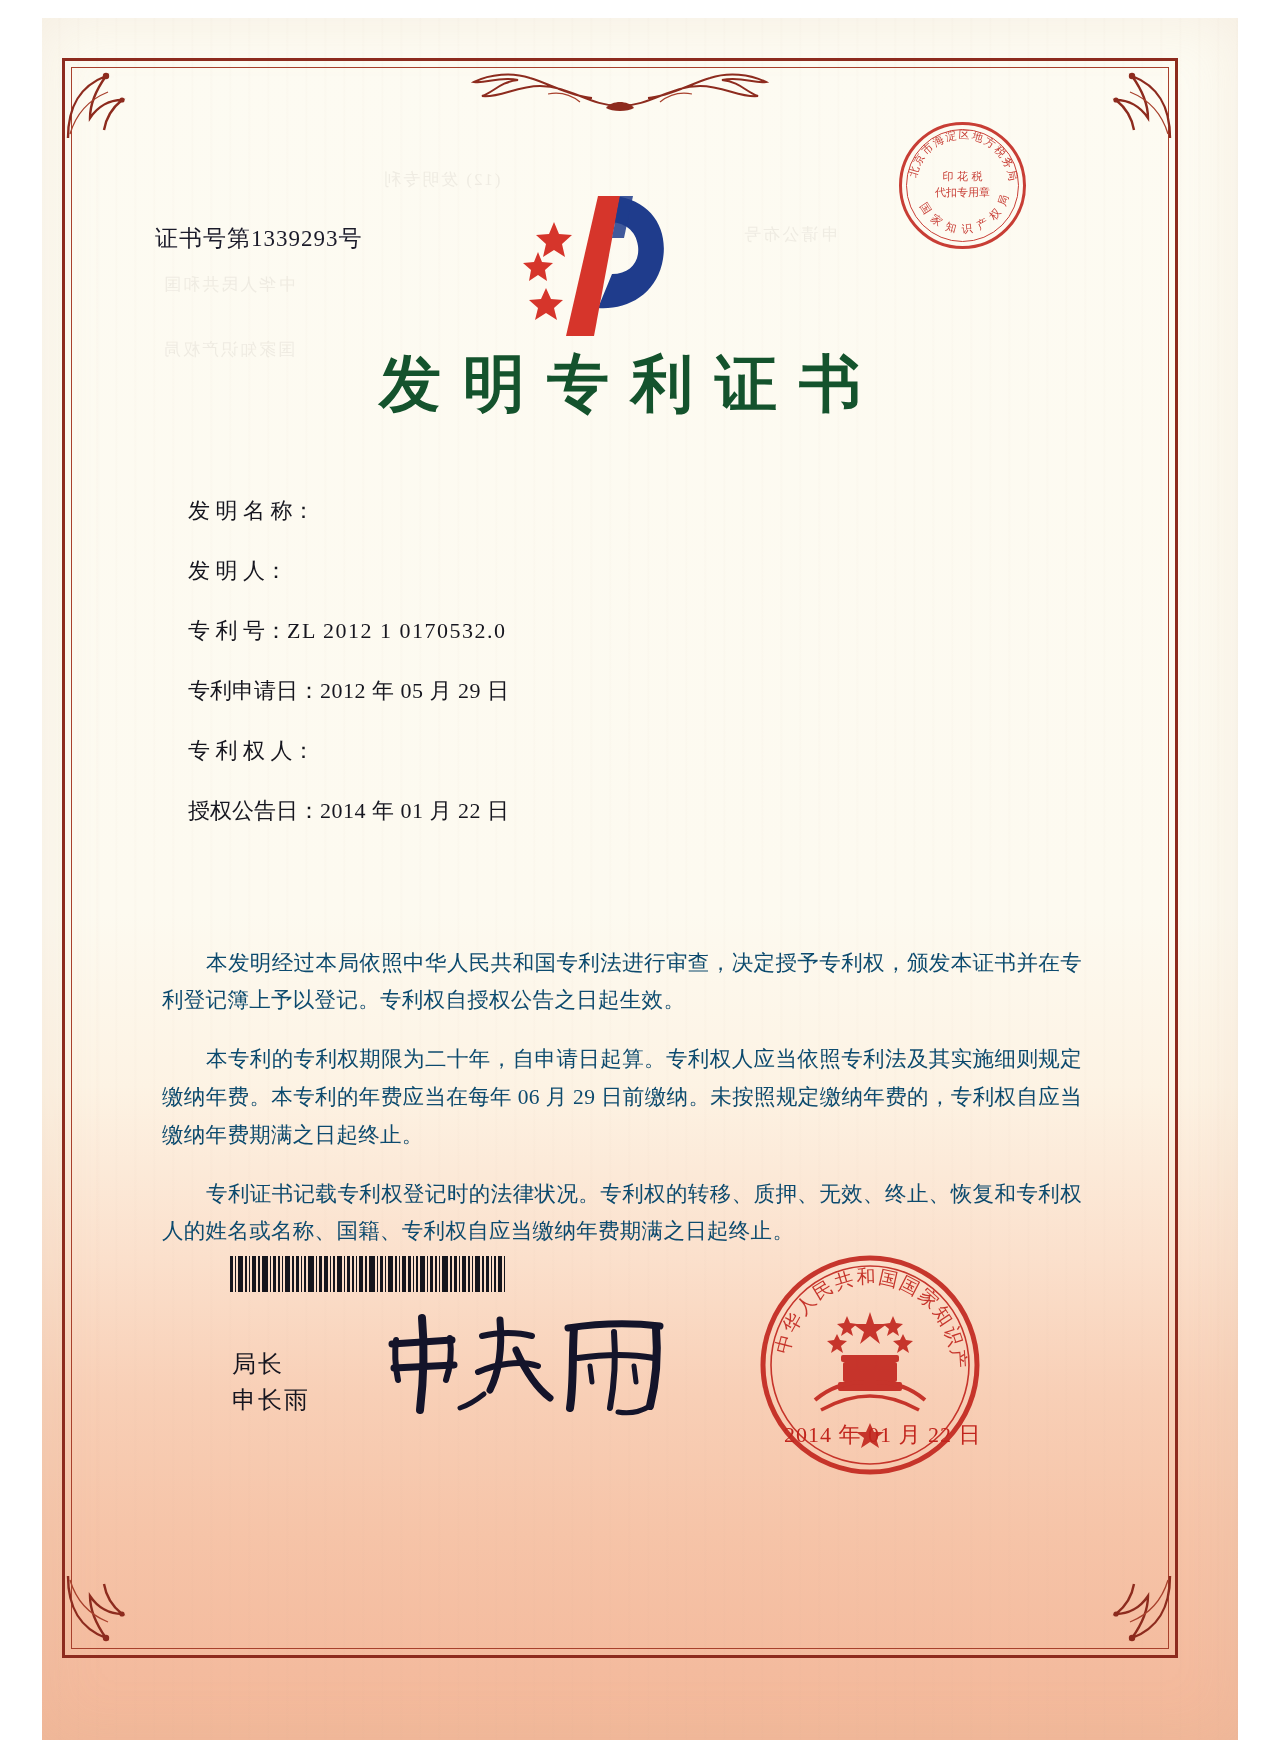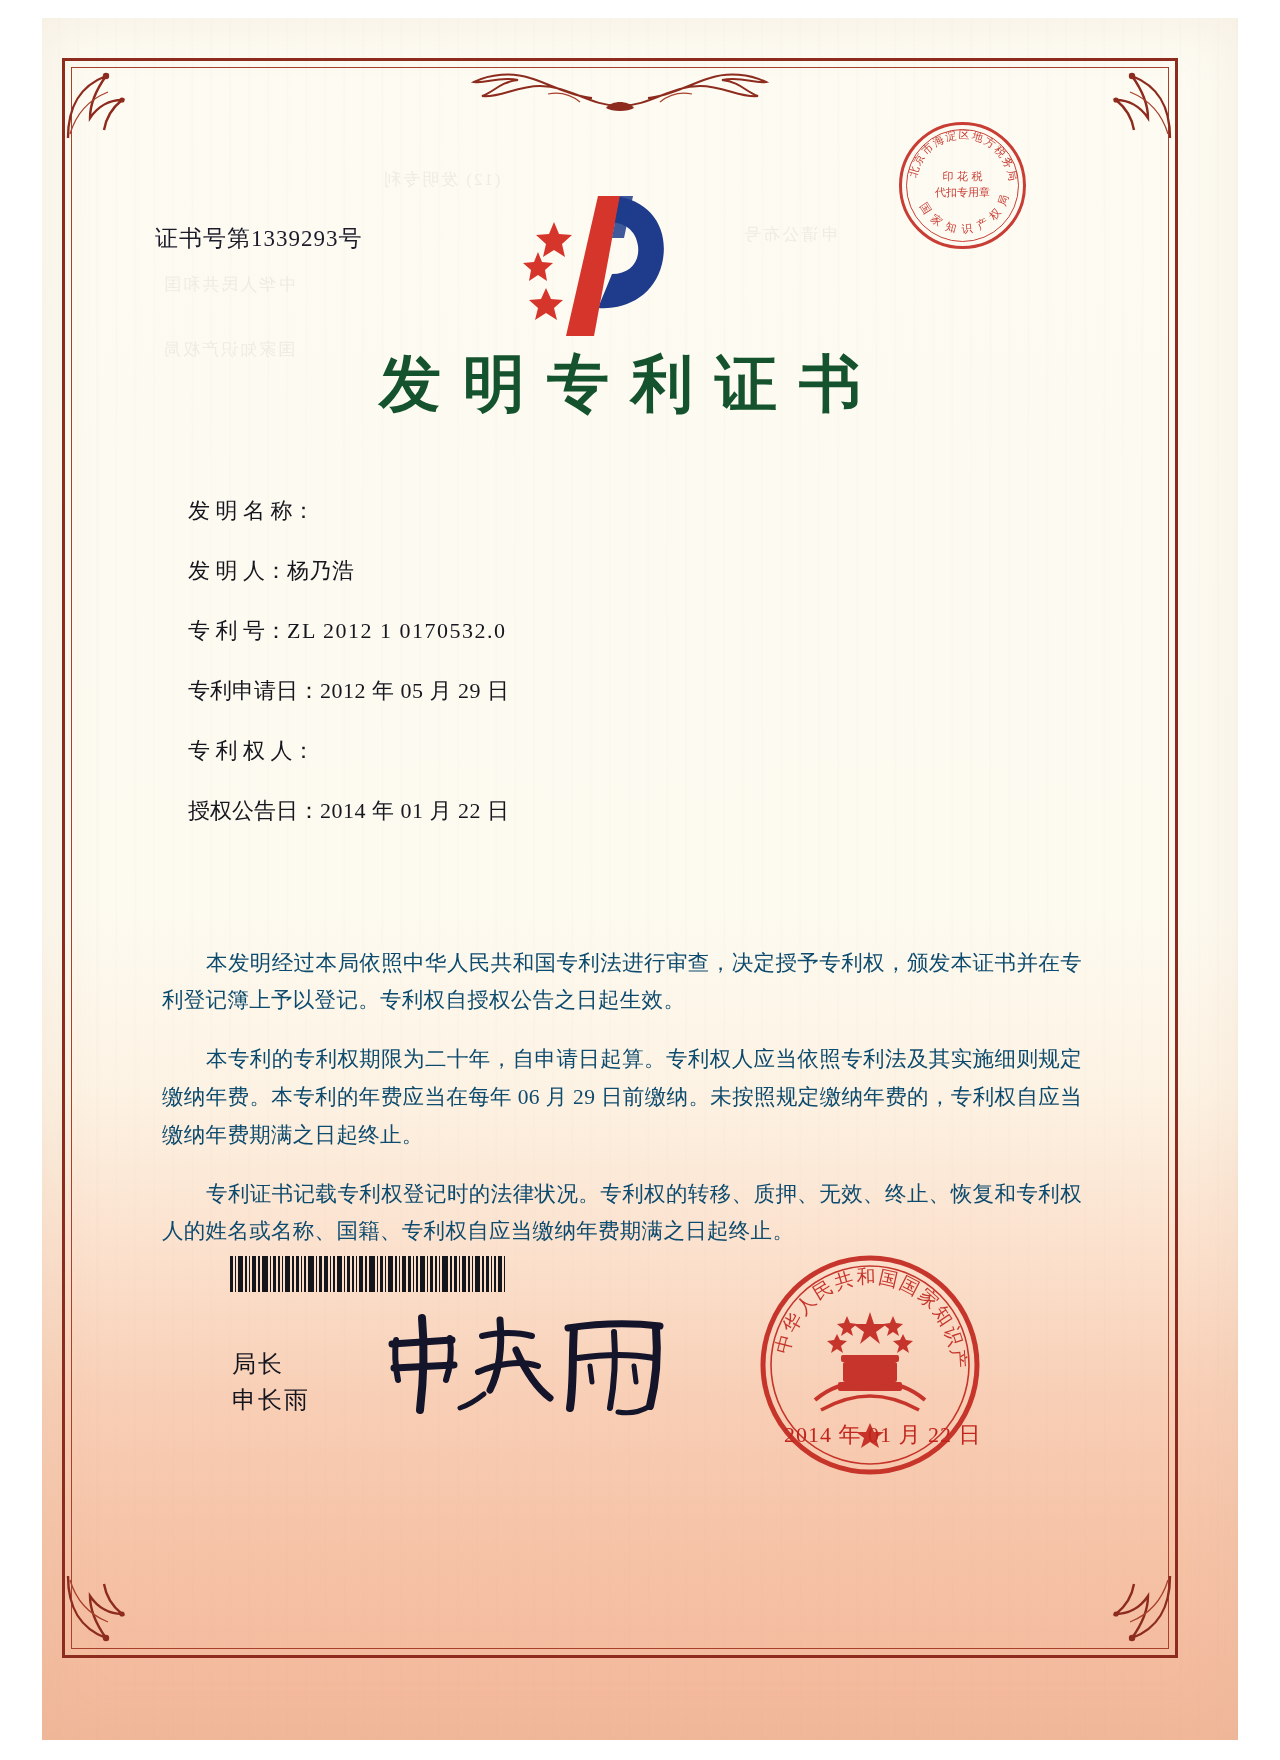--- a/index.html
+++ b/index.html
@@ -361,21 +361,20 @@
 
     <div class="fields">
 
       <div class="field">
         <span class="f-label sp0">发 明 名 称：</span>
       </div>
 
       <div class="field">
         <span class="f-label sp0">发     明     人：</span>
         <span class="f-value">
-          <span class="line2">杨乃浩</span>
         </span>
       </div>
 
       <div class="field">
         <span class="f-label sp0">专     利     号：</span>
         <span class="f-value mono-num">ZL 2012 1 0170532.0</span>
       </div>
 
       <div class="field">
         <span class="f-label sp0">专利申请日：</span>

